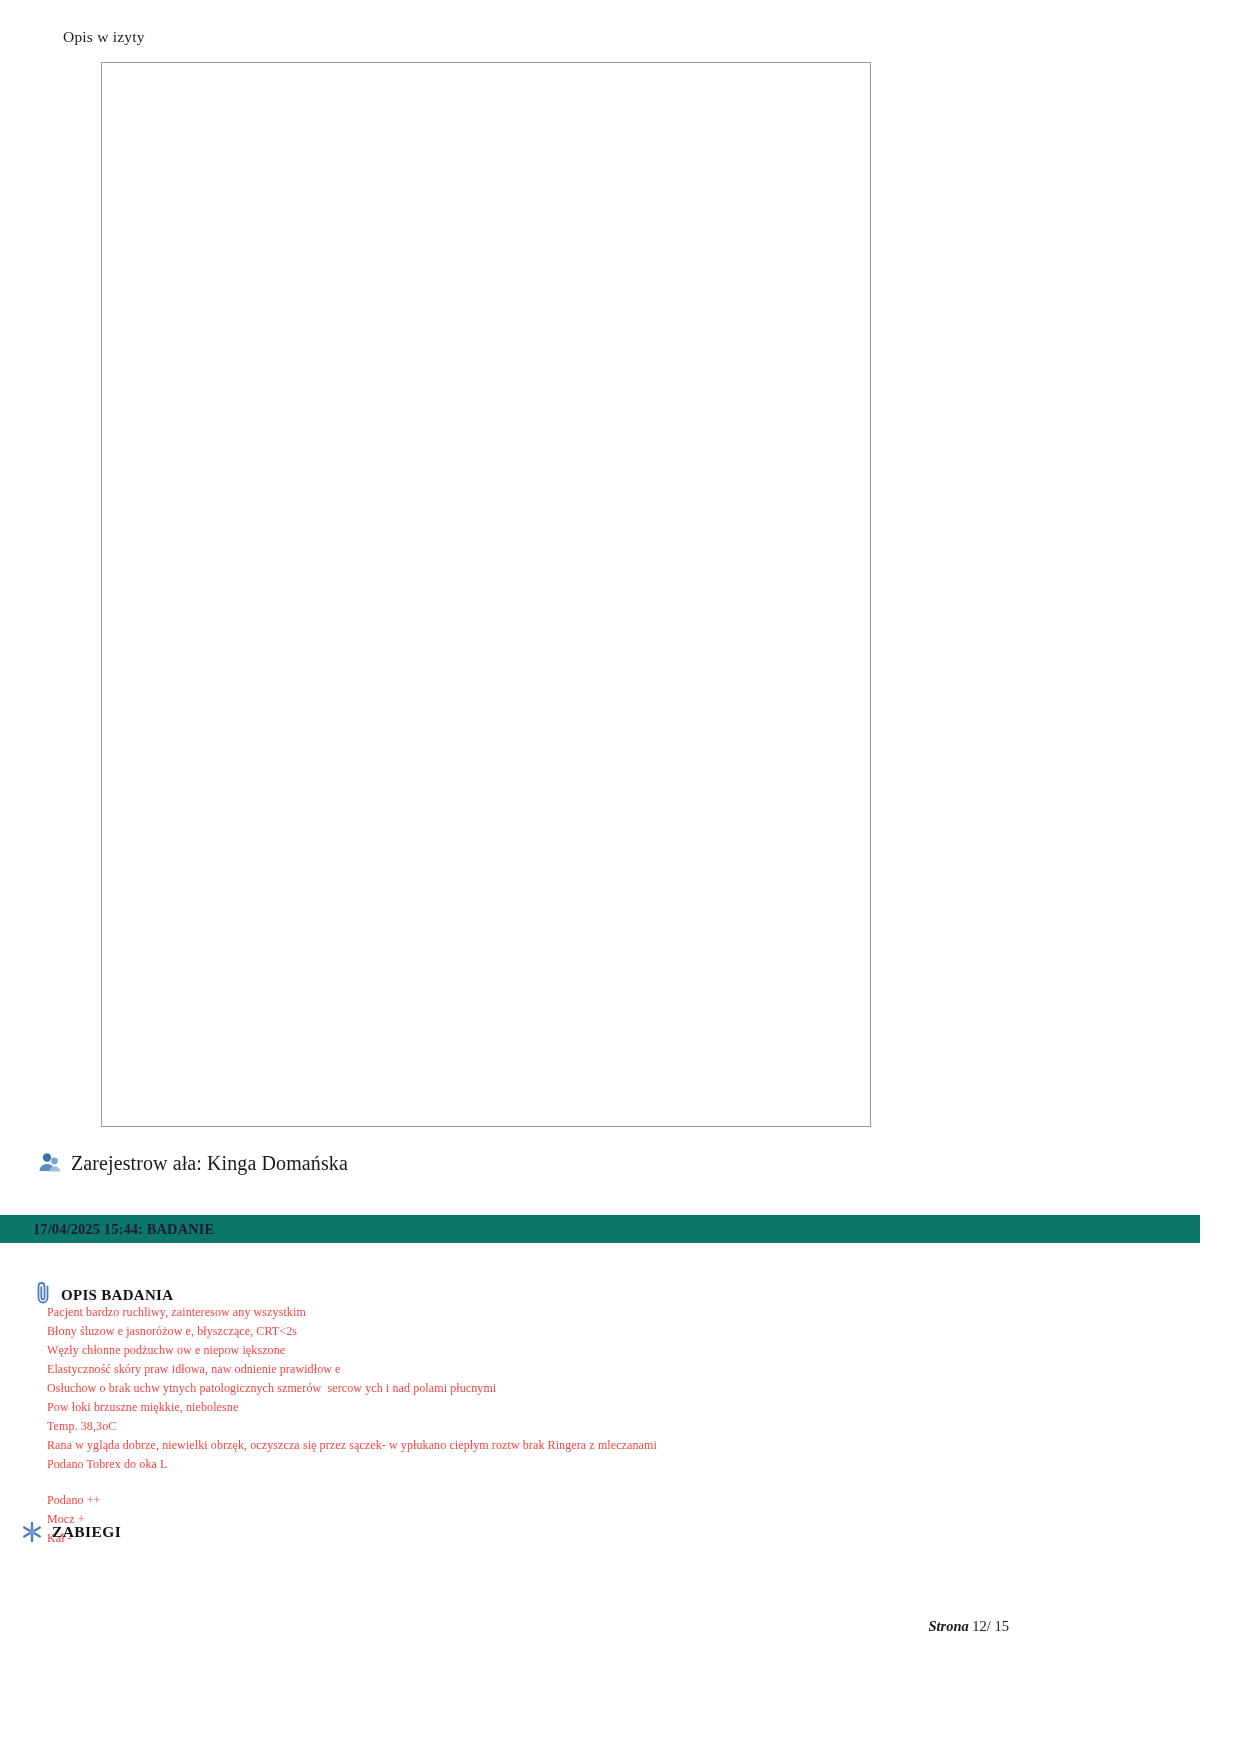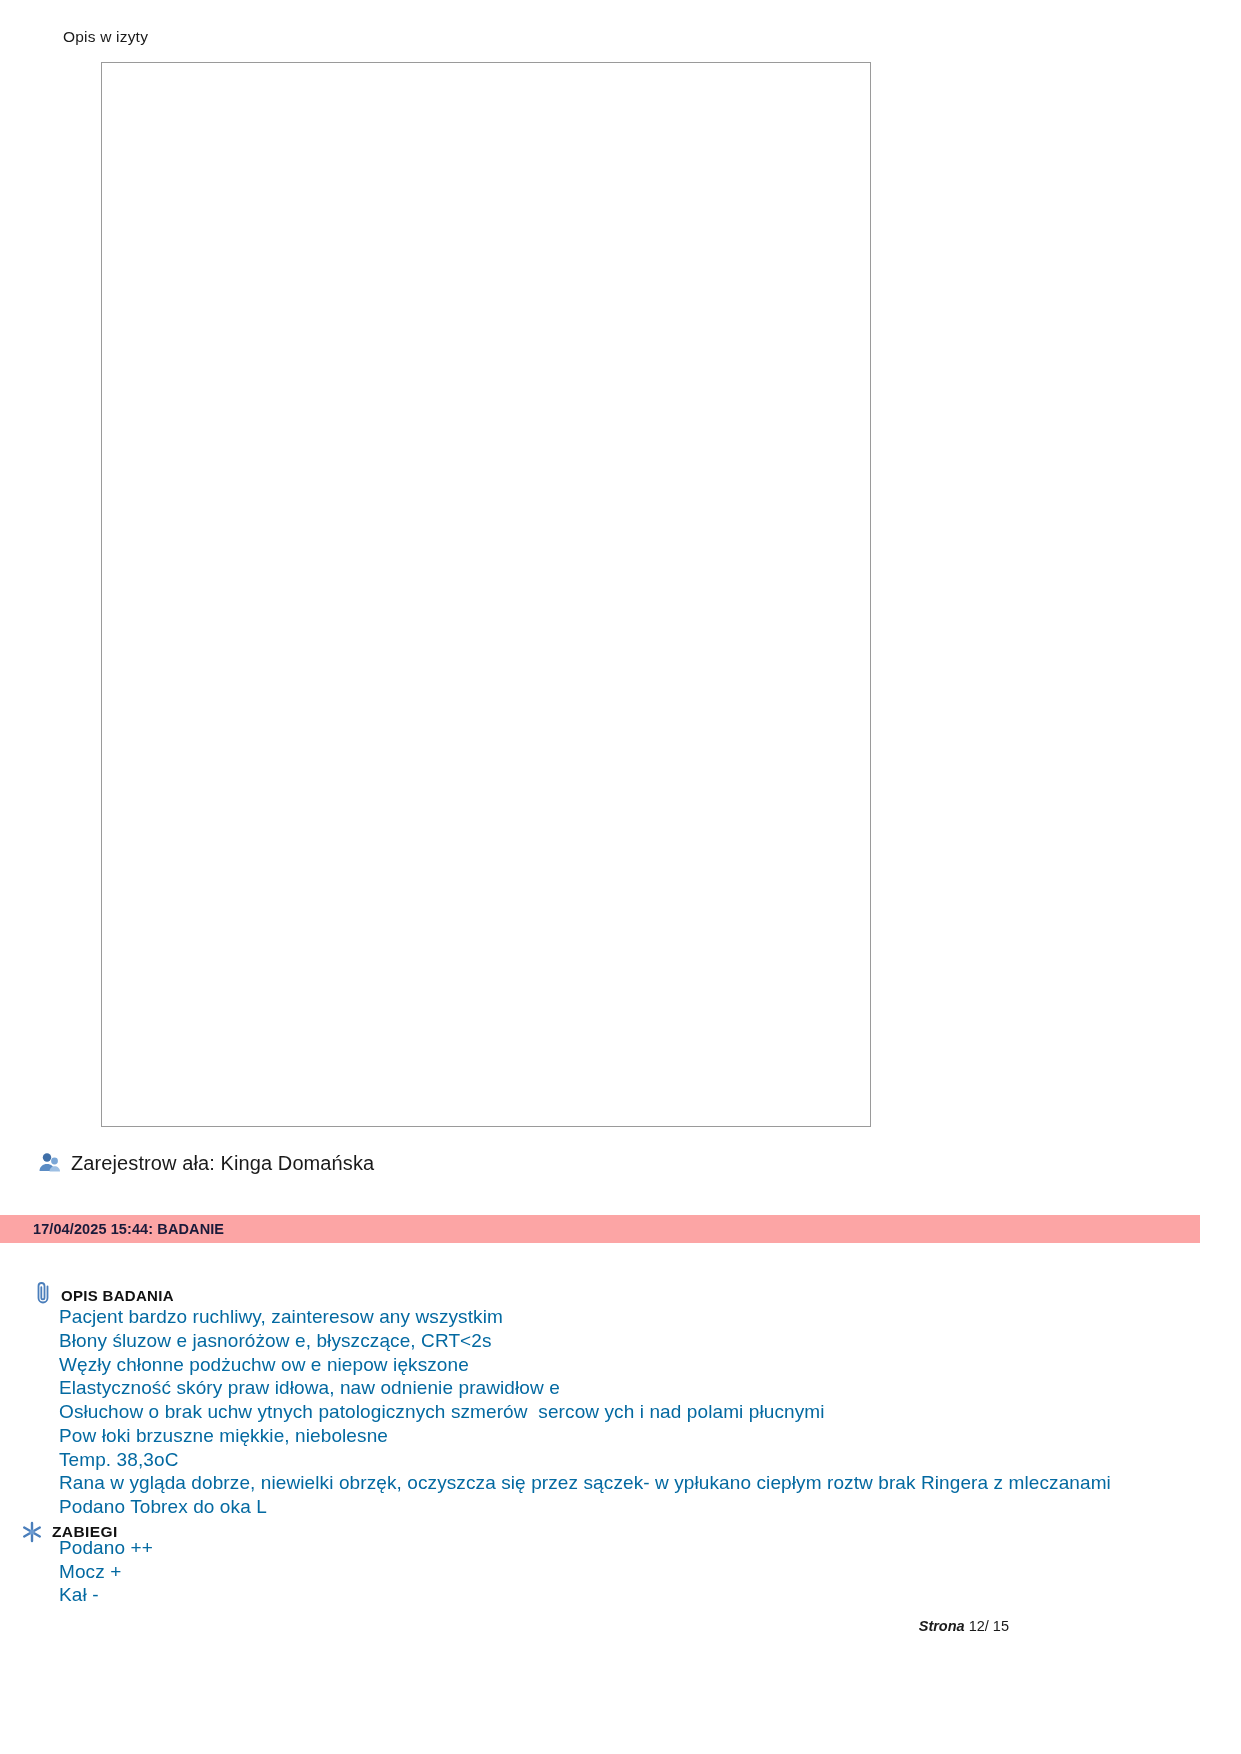--- a/index.html
+++ b/index.html
@@ -14,20 +14,21 @@
     height: 1754px;
     position: relative;
     overflow: hidden;
   }
   .page {
     position: relative;
     width: 1066px;
     height: 1754px;
     box-sizing: border-box;
     padding: 8px;
+    font-family: Liberation Serif, serif;
   }
 
   
   .visit-label {
     position: absolute;
     left: 63px;
     top: 28px;
     font-size: 15.5px;
     letter-spacing: 0.2px;
     color: #1a1a1a;
@@ -78,21 +79,21 @@
     letter-spacing: 0.1px;
   }
 
   
   .section-bar {
     position: absolute;
     left: 0px;
     top: 1215px;
     width: 1200px;
     height: 28px;
-    background: #fca5a5;
+    background: #0f766e;
     display: flex;
     align-items: center;
   }
   .section-bar-text {
     margin-left: 33px;
     font-size: 14.5px;
     font-weight: bold;
     color: #1a1a3a;
     letter-spacing: 0.1px;
   }
@@ -115,26 +116,26 @@
   }
   .exam-head-text {
     font-size: 15px;
     font-weight: bold;
     color: #111;
     letter-spacing: 0.3px;
   }
 
   .exam-body {
     position: absolute;
-    left: 59px;
+    left: 47px;
     top: 1305px;
     width: 1060px;
-    font-size: 19px;
+    font-size: 12px;
     line-height: 1.25;
-    color: #0369a1;
+    color: #ef4444;
     letter-spacing: 0.1px;
   }
   .exam-body .line {
     white-space: pre-wrap;
     min-height: 19px;
   }
   .exam-body .blank {
     height: 17px;
   }
 

